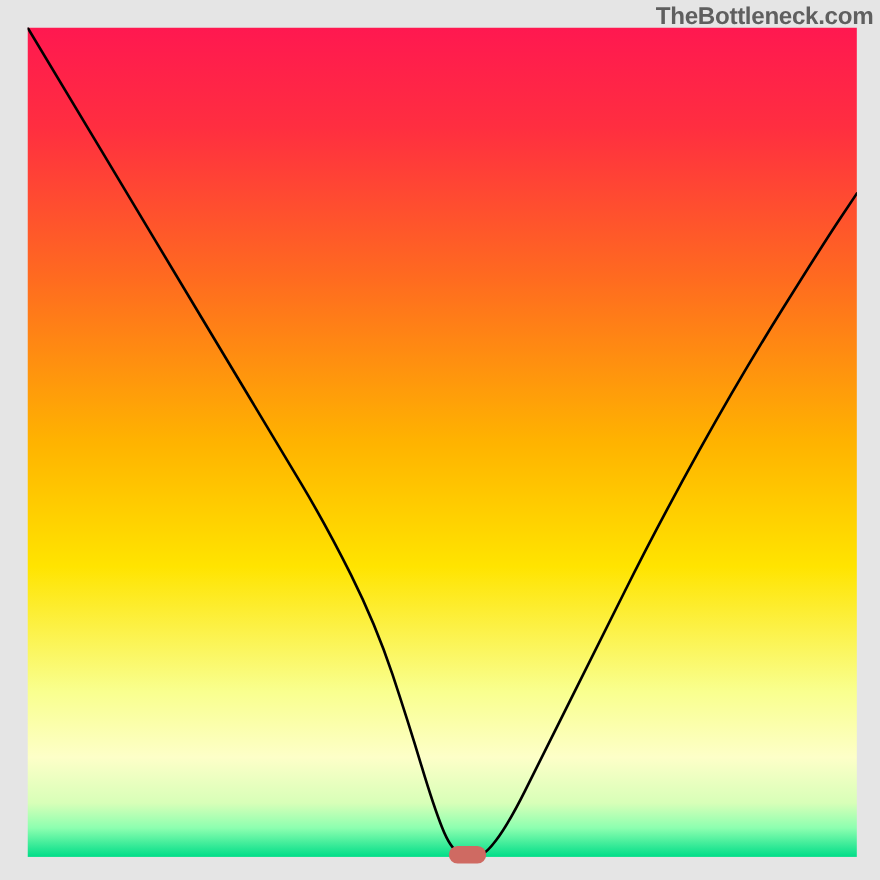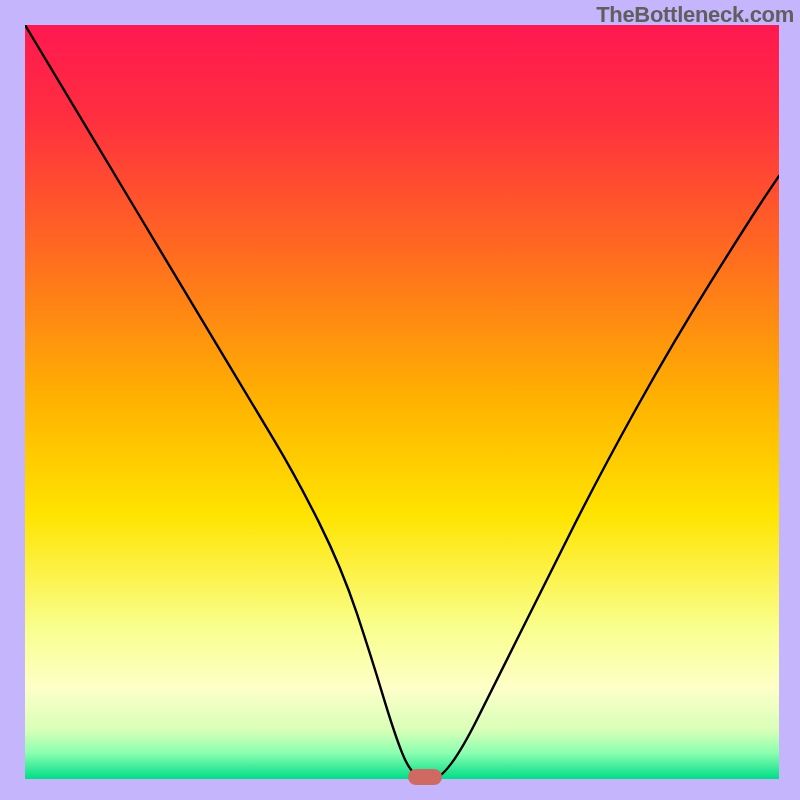--- a/index.html
+++ b/index.html
@@ -7,21 +7,21 @@
     padding: 0;
     width: 800px;
     height: 800px;
     background: #000;
     overflow: hidden;
   }
   .chart-frame {
     position: relative;
     width: 800px;
     height: 800px;
-    background: #c4b5fd;
+    background: #e5e5e5;
   }
   .plot-area {
     position: absolute;
     left: 25px;
     top: 25px;
     width: 754px;
     height: 754px;
   }
   .gradient-bg {
     position: absolute;

